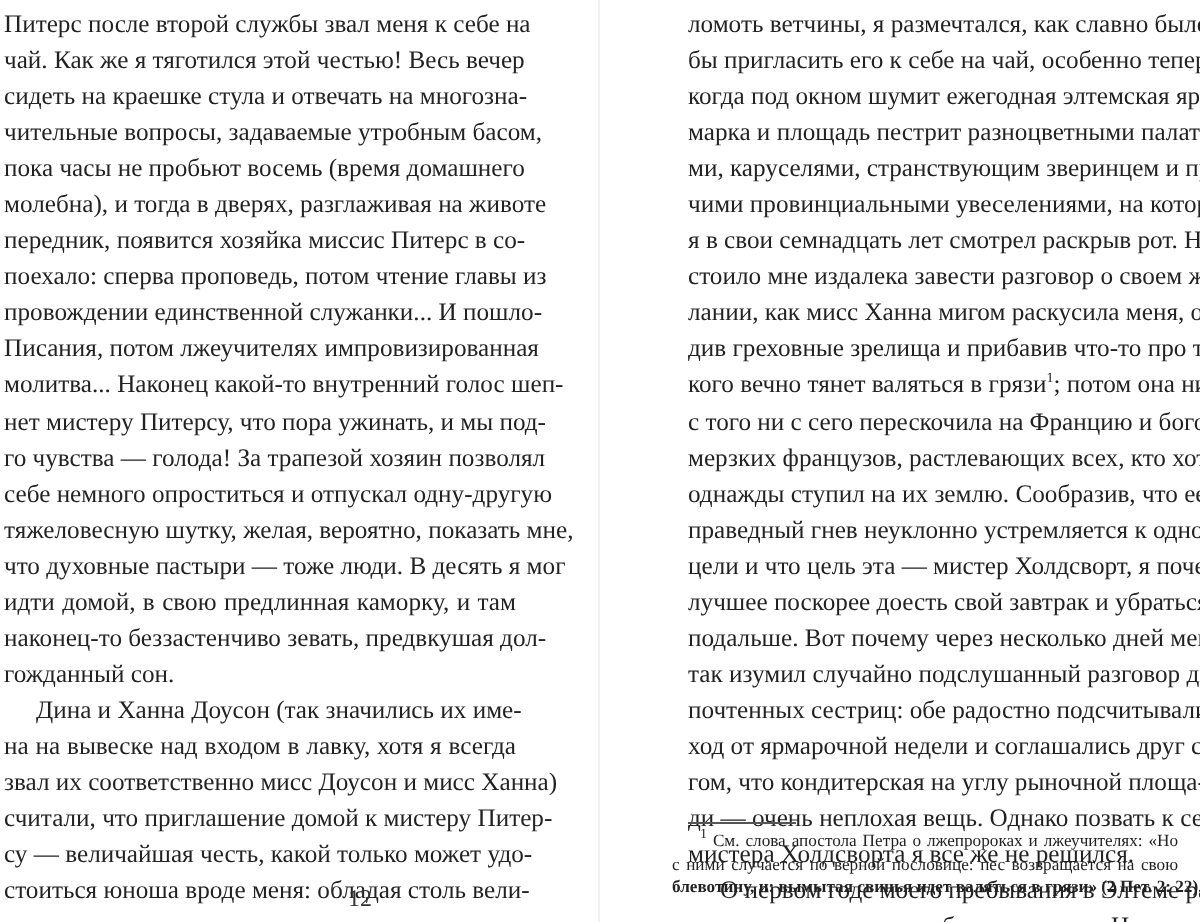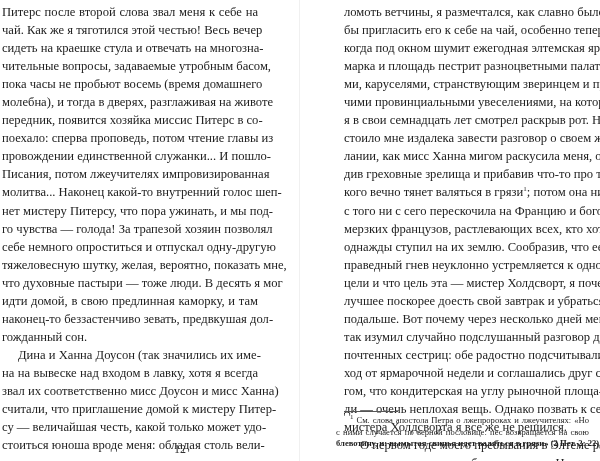--- a/index.html
+++ b/index.html
@@ -23,21 +23,21 @@
   .page-left .pagenum { left:0; width:264px; }
   .page-right .pagenum { left:44px; width:253px; }
 </style>
 </head>
 <body>
 
 <div class="spread">
 
   <div class="page page-left">
     <div class="text">
-      <span class="line">Питерс после второй слова звал меня к себе на</span>
+      <span class="line">Питерс после второй службы звал меня к себе на</span>
       <span class="line">чай. Как же я тяготился этой честью! Весь вечер</span>
       <span class="line">сидеть на краешке стула и отвечать на многозна-</span>
       <span class="line">чительные вопросы, задаваемые утробным басом,</span>
       <span class="line">пока часы не пробьют восемь (время домашнего</span>
       <span class="line">молебна), и тогда в дверях, разглаживая на животе</span>
       <span class="line">передник, появится хозяйка миссис Питерс в со-</span>
       <span class="line">поехало: сперва проповедь, потом чтение главы из</span>
       <span class="line">провождении единственной служанки... И пошло-</span>
       <span class="line">Писания, потом лжеучителях импровизированная</span>
       <span class="line">молитва... Наконец какой-то внутренний голос шеп-</span>

